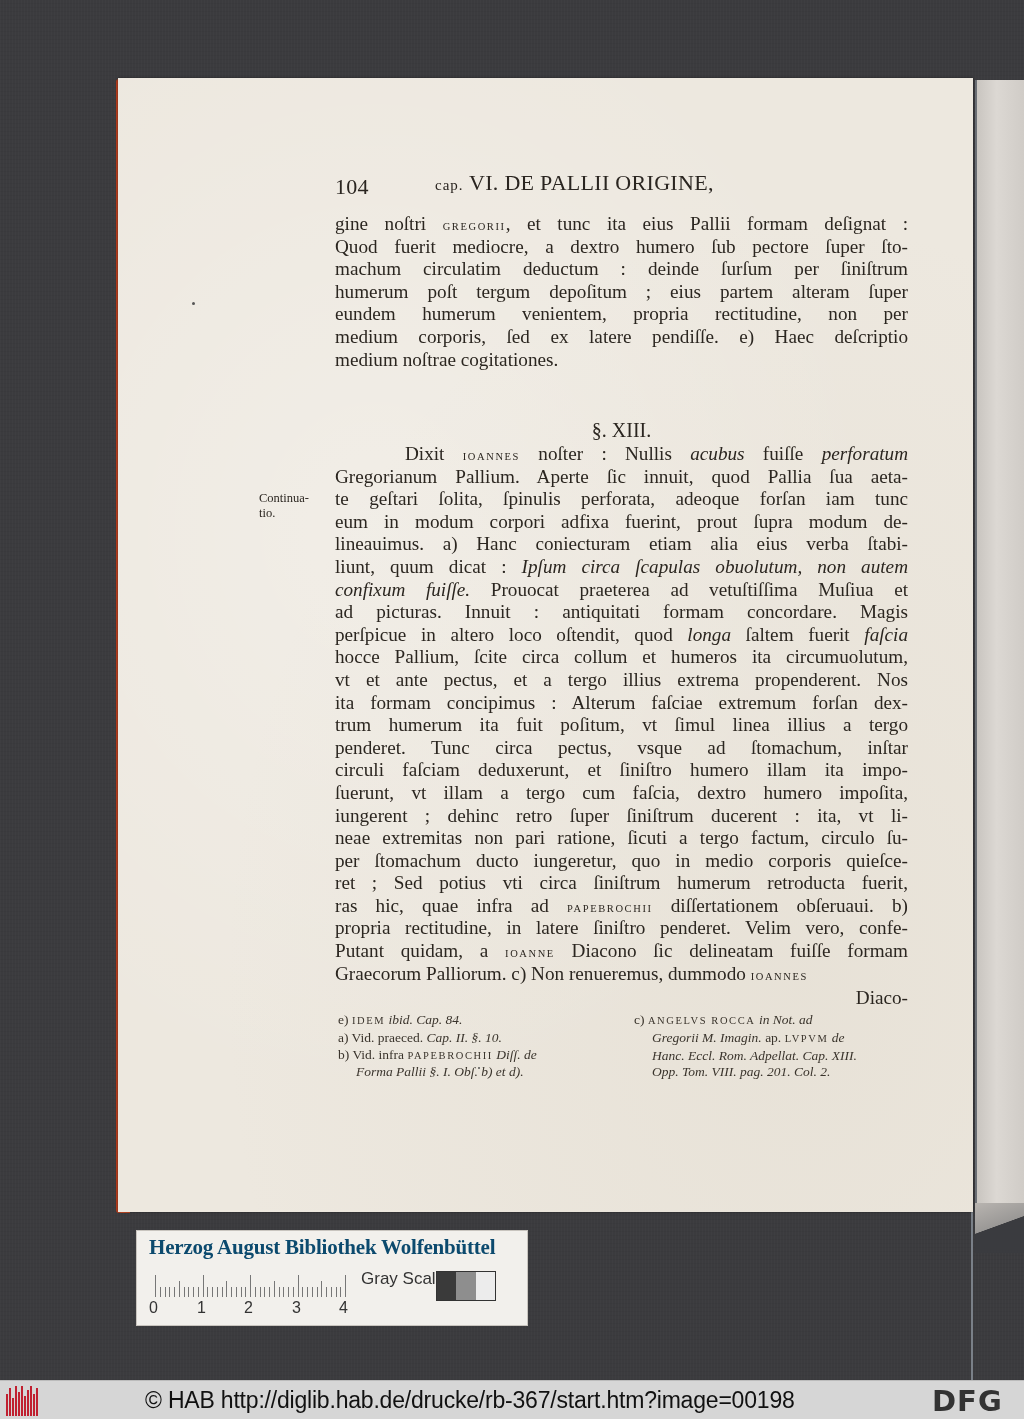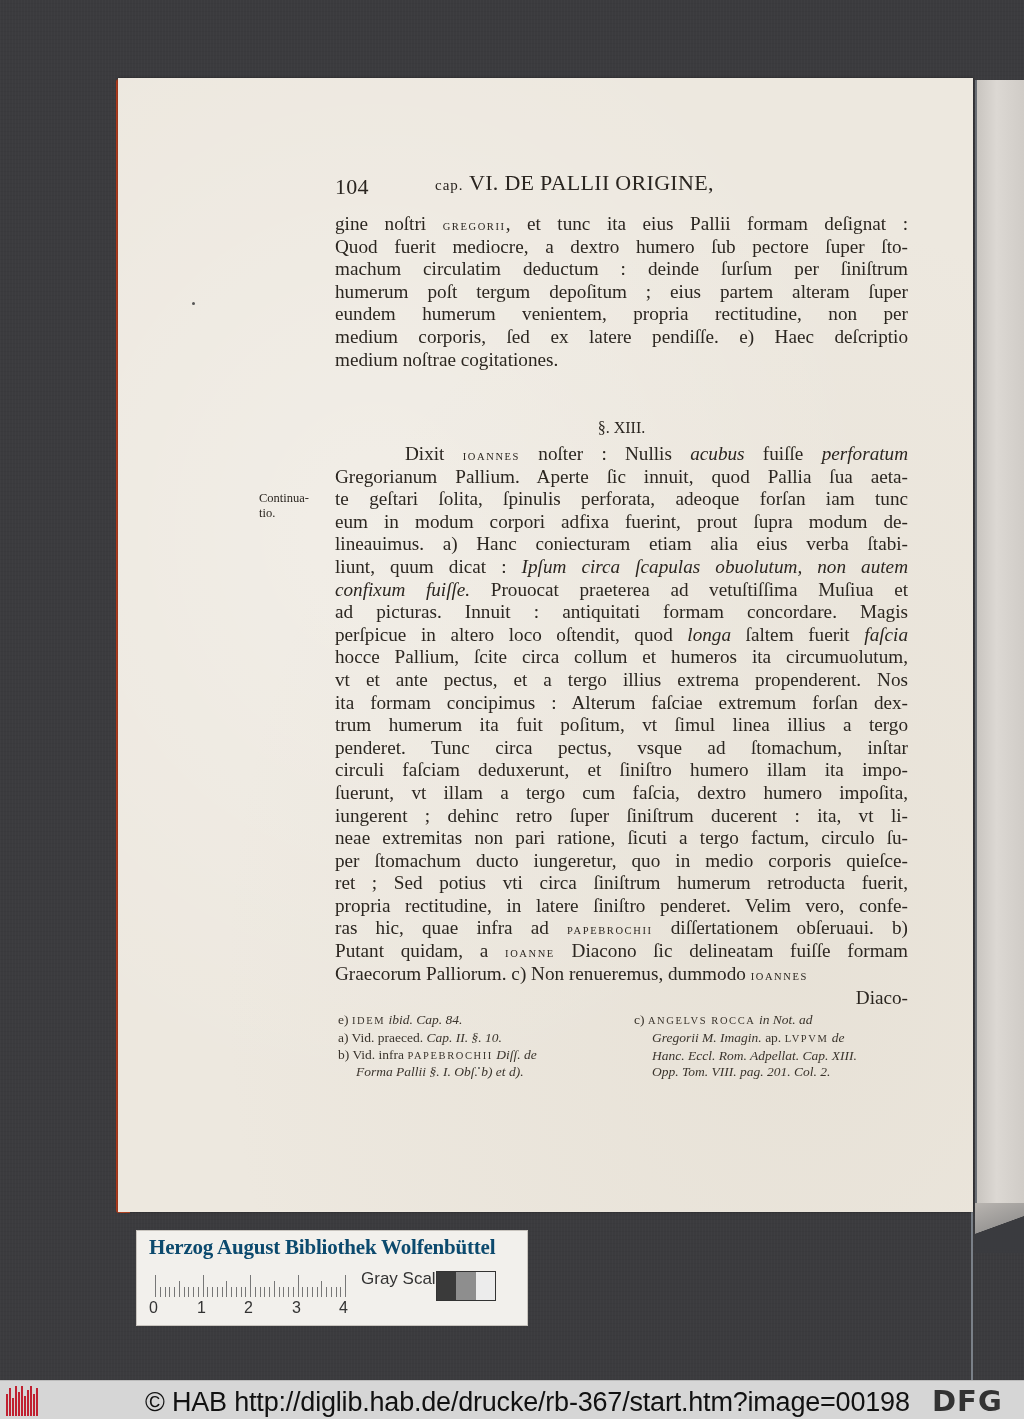--- a/index.html
+++ b/index.html
@@ -53,21 +53,21 @@
   .text-block {
     position:absolute; left:335px; width:573px;
     color:#2b2620; font-size:19.2px; line-height:22.6px;
     text-align:justify; text-align-last:justify;
   }
   .text-block .line { display:block; height:22.6px; white-space:nowrap; overflow:visible; }
   .text-block .line.last { text-align-last:left; }
   .para1 { top:213px; }
   .section-head {
     position:absolute; left:335px; top:419px; width:573px; text-align:center;
-    color:#2b2620; font-size:16px;
+    color:#2b2620; font-size:20px;
   }
   .para2 { top:443px; }
   .marginal {
     position:absolute; left:259px; top:451px; width:70px;
     font-size:12.5px; line-height:15px; color:#2b2620;margin-top:40px;
   }
   .catchword {
     position:absolute; left:335px; top:987px; width:573px; text-align:right;
     font-size:19.2px; color:#2b2620;
   }
@@ -114,21 +114,21 @@
   .footer {
     position:absolute; left:0; top:1380px; width:1024px; height:39px;
     background:#d6d6d6; border-top:1px solid #bbb;
   }
   .footer-logo {
     position:absolute; left:6px; top:5px; width:36px; height:30px;
   }
   .footer-logo span { position:absolute; bottom:0; width:2px; background:#c02030; }
   .footer-text {
     position:absolute; left:145px; top:6px; font-family:"Liberation Sans",sans-serif;
-    font-size:27px; color:#111; white-space:nowrap; letter-spacing:-0.2px;
+    font-size:23px; color:#111; white-space:nowrap; letter-spacing:-0.2px;
   }
   .footer-dfg {
     position:absolute; left:932px; top:3px; font-family:"DejaVu Sans",sans-serif;
     font-weight:bold; font-size:29px; color:#333; letter-spacing:1px;
   }
   .speck { position:absolute; width:3px; height:3px; background:#555; border-radius:50%; }
 </style>
 </head>
 <body>
 
@@ -179,22 +179,22 @@
     <span class="line">vt et ante pectus, et a tergo illius extrema propenderent. Nos</span>
     <span class="line">ita formam concipimus : Alterum faſciae extremum forſan dex-</span>
     <span class="line">trum humerum ita fuit poſitum, vt ſimul linea illius a tergo</span>
     <span class="line">penderet. Tunc circa pectus, vsque ad ſtomachum, inſtar</span>
     <span class="line">circuli faſciam deduxerunt, et ſiniſtro humero illam ita impo-</span>
     <span class="line">ſuerunt, vt illam a tergo cum faſcia, dextro humero impoſita,</span>
     <span class="line">iungerent ; dehinc retro ſuper ſiniſtrum ducerent : ita, vt li-</span>
     <span class="line">neae extremitas non pari ratione, ſicuti a tergo factum, circulo ſu-</span>
     <span class="line">per ſtomachum ducto iungeretur, quo in medio corporis quieſce-</span>
     <span class="line">ret ; Sed potius vti circa ſiniſtrum humerum retroducta fuerit,</span>
+    <span class="line">ras hic, quae infra ad <span class="sc-small">PAPEBROCHII</span> diſſertationem obſeruaui. b)</span>
     <span class="line">propria rectitudine, in latere ſiniſtro penderet. Velim vero, confe-</span>
-    <span class="line">ras hic, quae infra ad <span class="sc-small">PAPEBROCHII</span> diſſertationem obſeruaui. b)</span>
     <span class="line">Putant quidam, a <span class="sc-small">IOANNE</span> Diacono ſic delineatam fuiſſe formam</span>
     <span class="line last">Graecorum Palliorum. c) Non renueremus, dummodo <span class="sc-small">IOANNES</span></span>
   </div>
 
 <div class="catchword">Diaco-</div>
 
 <div class="footnotes fn-left">
     <span class="fn-line">e) <span class="sc-small">IDEM</span> <i>ibid. Cap. 84.</i></span>
     <span class="fn-line">a) Vid. praeced. <i>Cap. II. §. 10.</i></span>
     <span class="fn-line">b) Vid. infra <span class="sc-small">PAPEBROCHII</span> <i>Diſſ. de</i></span>

